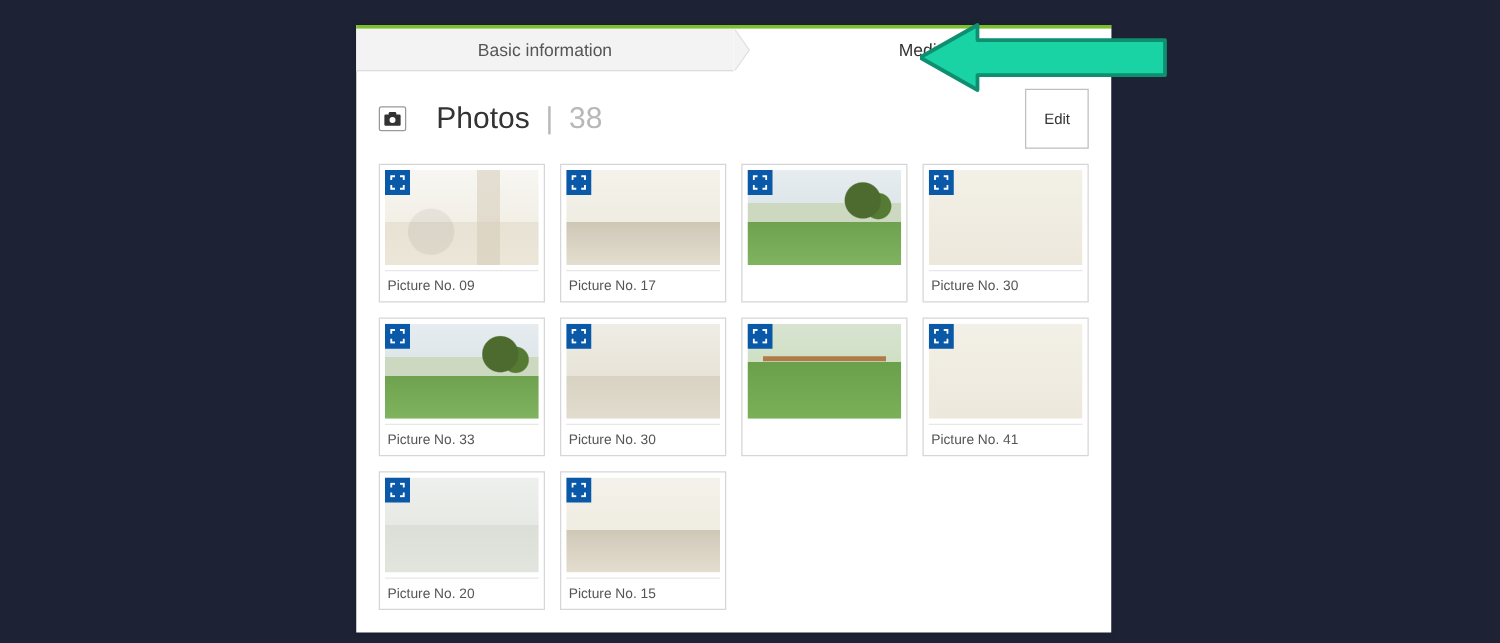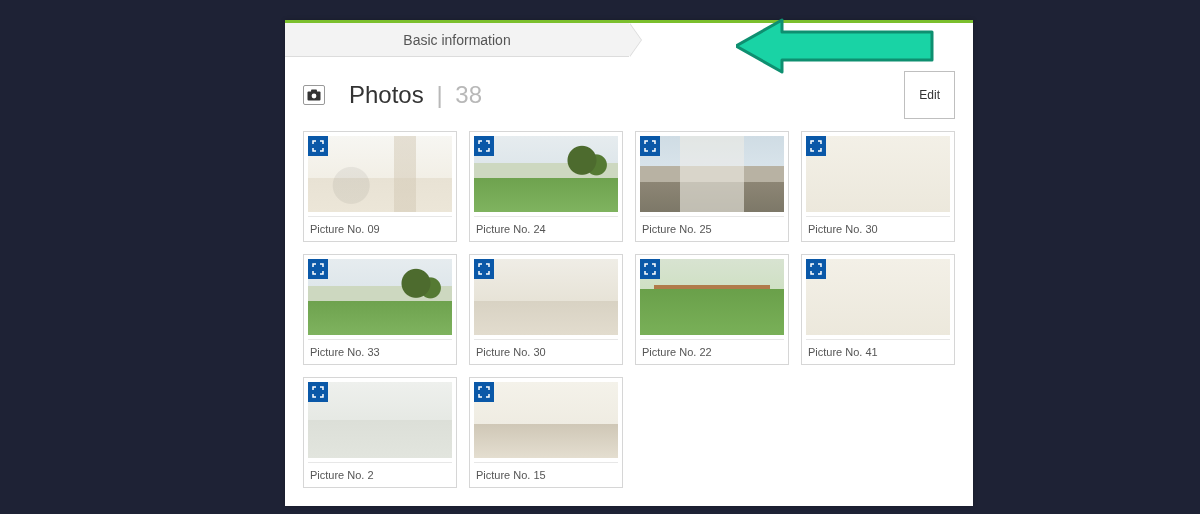--- a/index.html
+++ b/index.html
@@ -10,21 +10,21 @@
     font-family: Arial, Helvetica, sans-serif;
     background: #1e2235;
     overflow: hidden;
     position: relative;
   }
 
   .panel {
     position: absolute;
     left: 285px;
     top: 20px;
-    width: 688px;
+    width: 604px;
     background: #ffffff;
     box-shadow: 0 0 4px rgba(0,0,0,.25);
   }
 
   
   .tabs {
     display: flex;
     height: 34px;
     border-top: 3px solid #7bbf2d;
   }
@@ -254,39 +254,38 @@
           <span class="thumb-badge">
             <svg width="12" height="12" viewBox="0 0 12 12">
               <path d="M1 4 V1 H4 M8 1 H11 V4 M11 8 V11 H8 M4 11 H1 V8" fill="none" stroke="#fff" stroke-width="1.5"></path>
             </svg>
           </span>
         </div>
         <div class="caption">Picture No. 09</div>
       </div>
       <div class="card">
         <div class="thumb">
+          <div class="scene scene-kitchen"></div>
+          <span class="thumb-badge">
+            <svg width="12" height="12" viewBox="0 0 12 12">
+              <path d="M1 4 V1 H4 M8 1 H11 V4 M11 8 V11 H8 M4 11 H1 V8" fill="none" stroke="#fff" stroke-width="1.5"></path>
+            </svg>
+          </span>
+        </div>
+        <div class="caption">Picture No. 17</div>
+      </div>
+      <div class="card">
+        <div class="thumb">
           <div class="scene scene-garden"></div>
           <span class="thumb-badge">
             <svg width="12" height="12" viewBox="0 0 12 12">
               <path d="M1 4 V1 H4 M8 1 H11 V4 M11 8 V11 H8 M4 11 H1 V8" fill="none" stroke="#fff" stroke-width="1.5"></path>
             </svg>
           </span>
         </div>
-        <div class="caption">Picture No. 24</div>
-      </div>
-      <div class="card">
-        <div class="thumb">
-          <div class="scene scene-exterior"></div>
-          <span class="thumb-badge">
-            <svg width="12" height="12" viewBox="0 0 12 12">
-              <path d="M1 4 V1 H4 M8 1 H11 V4 M11 8 V11 H8 M4 11 H1 V8" fill="none" stroke="#fff" stroke-width="1.5"></path>
-            </svg>
-          </span>
-        </div>
-        <div class="caption">Picture No. 25</div>
       </div>
       <div class="card">
         <div class="thumb">
           <div class="scene scene-bath"></div>
           <span class="thumb-badge">
             <svg width="12" height="12" viewBox="0 0 12 12">
               <path d="M1 4 V1 H4 M8 1 H11 V4 M11 8 V11 H8 M4 11 H1 V8" fill="none" stroke="#fff" stroke-width="1.5"></path>
             </svg>
           </span>
         </div>
@@ -316,21 +315,20 @@
       </div>
       <div class="card">
         <div class="thumb">
           <div class="scene scene-lawn"></div>
           <span class="thumb-badge">
             <svg width="12" height="12" viewBox="0 0 12 12">
               <path d="M1 4 V1 H4 M8 1 H11 V4 M11 8 V11 H8 M4 11 H1 V8" fill="none" stroke="#fff" stroke-width="1.5"></path>
             </svg>
           </span>
         </div>
-        <div class="caption">Picture No. 22</div>
       </div>
       <div class="card">
         <div class="thumb">
           <div class="scene scene-bath"></div>
           <span class="thumb-badge">
             <svg width="12" height="12" viewBox="0 0 12 12">
               <path d="M1 4 V1 H4 M8 1 H11 V4 M11 8 V11 H8 M4 11 H1 V8" fill="none" stroke="#fff" stroke-width="1.5"></path>
             </svg>
           </span>
         </div>
@@ -338,21 +336,21 @@
       </div>
       <div class="card">
         <div class="thumb">
           <div class="scene scene-glass"></div>
           <span class="thumb-badge">
             <svg width="12" height="12" viewBox="0 0 12 12">
               <path d="M1 4 V1 H4 M8 1 H11 V4 M11 8 V11 H8 M4 11 H1 V8" fill="none" stroke="#fff" stroke-width="1.5"></path>
             </svg>
           </span>
         </div>
-        <div class="caption">Picture No. 2</div>
+        <div class="caption">Picture No. 20</div>
       </div>
       <div class="card">
         <div class="thumb">
           <div class="scene scene-kitchen"></div>
           <span class="thumb-badge">
             <svg width="12" height="12" viewBox="0 0 12 12">
               <path d="M1 4 V1 H4 M8 1 H11 V4 M11 8 V11 H8 M4 11 H1 V8" fill="none" stroke="#fff" stroke-width="1.5"></path>
             </svg>
           </span>
         </div>

